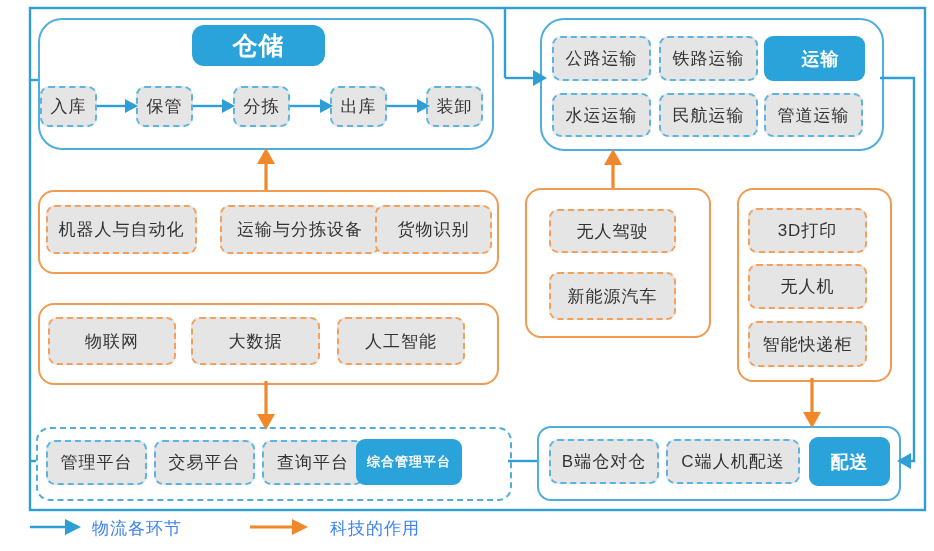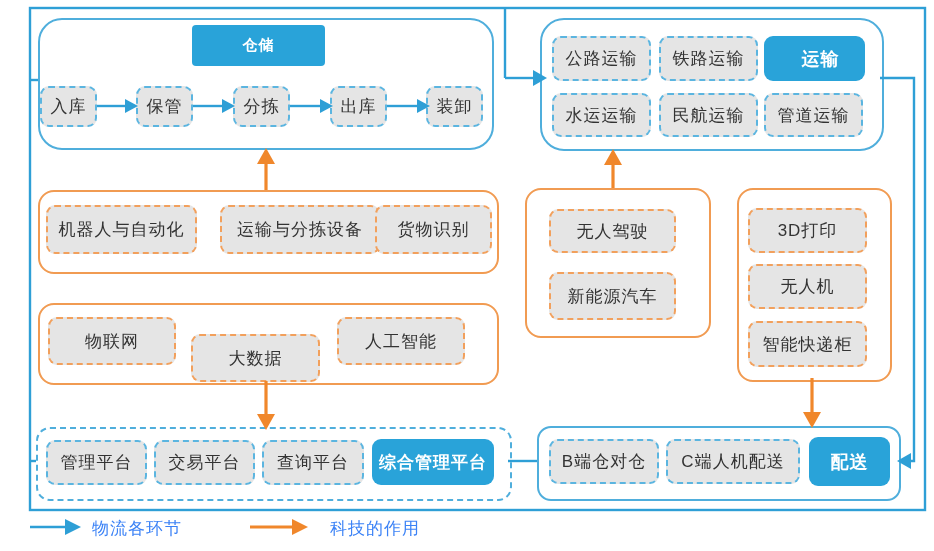--- a/index.html
+++ b/index.html
@@ -28,21 +28,21 @@
     background:#29A3D9;border:none;color:#fff;font-weight:bold;font-size:18px;
   }
   .legend-label{
     position:absolute;font-size:17px;color:#3b82f6;letter-spacing:1px;z-index:2;
   }
 </style>
 </head>
 <body>
 
 <div class="group blue" style="left:38px;top:18px;width:452px;height:128px;"></div>
-<div class="chip solid" style="left:192px;top:25px;width:133px;height:41px;border-radius:4px;font-size:15px;">仓储</div>
+<div class="chip solid" style="left:192px;top:25px;width:133px;height:41px;border-radius:12px;font-size:25px;">仓储</div>
 <div class="chip b" style="left:40px;top:86px;width:57px;height:41px;">入库</div>
 <div class="chip b" style="left:136px;top:86px;width:57px;height:41px;">保管</div>
 <div class="chip b" style="left:233px;top:86px;width:57px;height:41px;">分拣</div>
 <div class="chip b" style="left:330px;top:86px;width:57px;height:41px;">出库</div>
 <div class="chip b" style="left:426px;top:86px;width:57px;height:41px;">装卸</div>
 
 <div class="group blue" style="left:540px;top:18px;width:340px;height:129px;"></div>
 <div class="chip b" style="left:552px;top:36px;width:99px;height:45px;">公路运输</div>
 <div class="chip b" style="left:659px;top:36px;width:99px;height:45px;">铁路运输</div>
 <div class="chip solid" style="left:764px;top:36px;width:101px;height:45px;padding-left:12px;">运输</div>
@@ -50,28 +50,28 @@
 <div class="chip b" style="left:659px;top:93px;width:99px;height:44px;">民航运输</div>
 <div class="chip b" style="left:764px;top:93px;width:99px;height:44px;">管道运输</div>
 
 <div class="group orange" style="left:38px;top:190px;width:457px;height:80px;"></div>
 <div class="chip o" style="left:46px;top:205px;width:151px;height:49px;">机器人与自动化</div>
 <div class="chip o" style="left:220px;top:205px;width:160px;height:49px;">运输与分拣设备</div>
 <div class="chip o" style="left:375px;top:205px;width:117px;height:49px;">货物识别</div>
 
 <div class="group orange" style="left:38px;top:303px;width:457px;height:78px;"></div>
 <div class="chip o" style="left:48px;top:317px;width:128px;height:48px;">物联网</div>
-<div class="chip o" style="left:191px;top:334px;width:129px;height:48px;">大数据</div>
+<div class="chip o" style="left:191px;top:317px;width:129px;height:48px;">大数据</div>
 <div class="chip o" style="left:337px;top:317px;width:128px;height:48px;">人工智能</div>
 
 <div class="group blue dashed" style="left:36px;top:427px;width:472px;height:70px;"></div>
 <div class="chip b" style="left:46px;top:440px;width:101px;height:45px;">管理平台</div>
 <div class="chip b" style="left:154px;top:440px;width:101px;height:45px;">交易平台</div>
 <div class="chip b" style="left:262px;top:440px;width:102px;height:45px;">查询平台</div>
-<div class="chip solid" style="left:372px;top:439px;width:122px;height:46px;font-size:17px;">综合管理平台</div>
+<div class="chip solid" style="left:356px;top:439px;width:106px;height:46px;font-size:13px;">综合管理平台</div>
 
 <div class="group blue small-radius" style="left:537px;top:426px;width:360px;height:71px;"></div>
 <div class="chip b" style="left:549px;top:439px;width:110px;height:45px;">B端仓对仓</div>
 <div class="chip b" style="left:666px;top:439px;width:134px;height:45px;">C端人机配送</div>
 <div class="chip solid" style="left:809px;top:437px;width:81px;height:49px;">配送</div>
 
 <div class="group orange" style="left:525px;top:188px;width:182px;height:146px;"></div>
 <div class="chip o" style="left:549px;top:209px;width:127px;height:44px;">无人驾驶</div>
 <div class="chip o" style="left:549px;top:272px;width:127px;height:48px;">新能源汽车</div>
 

